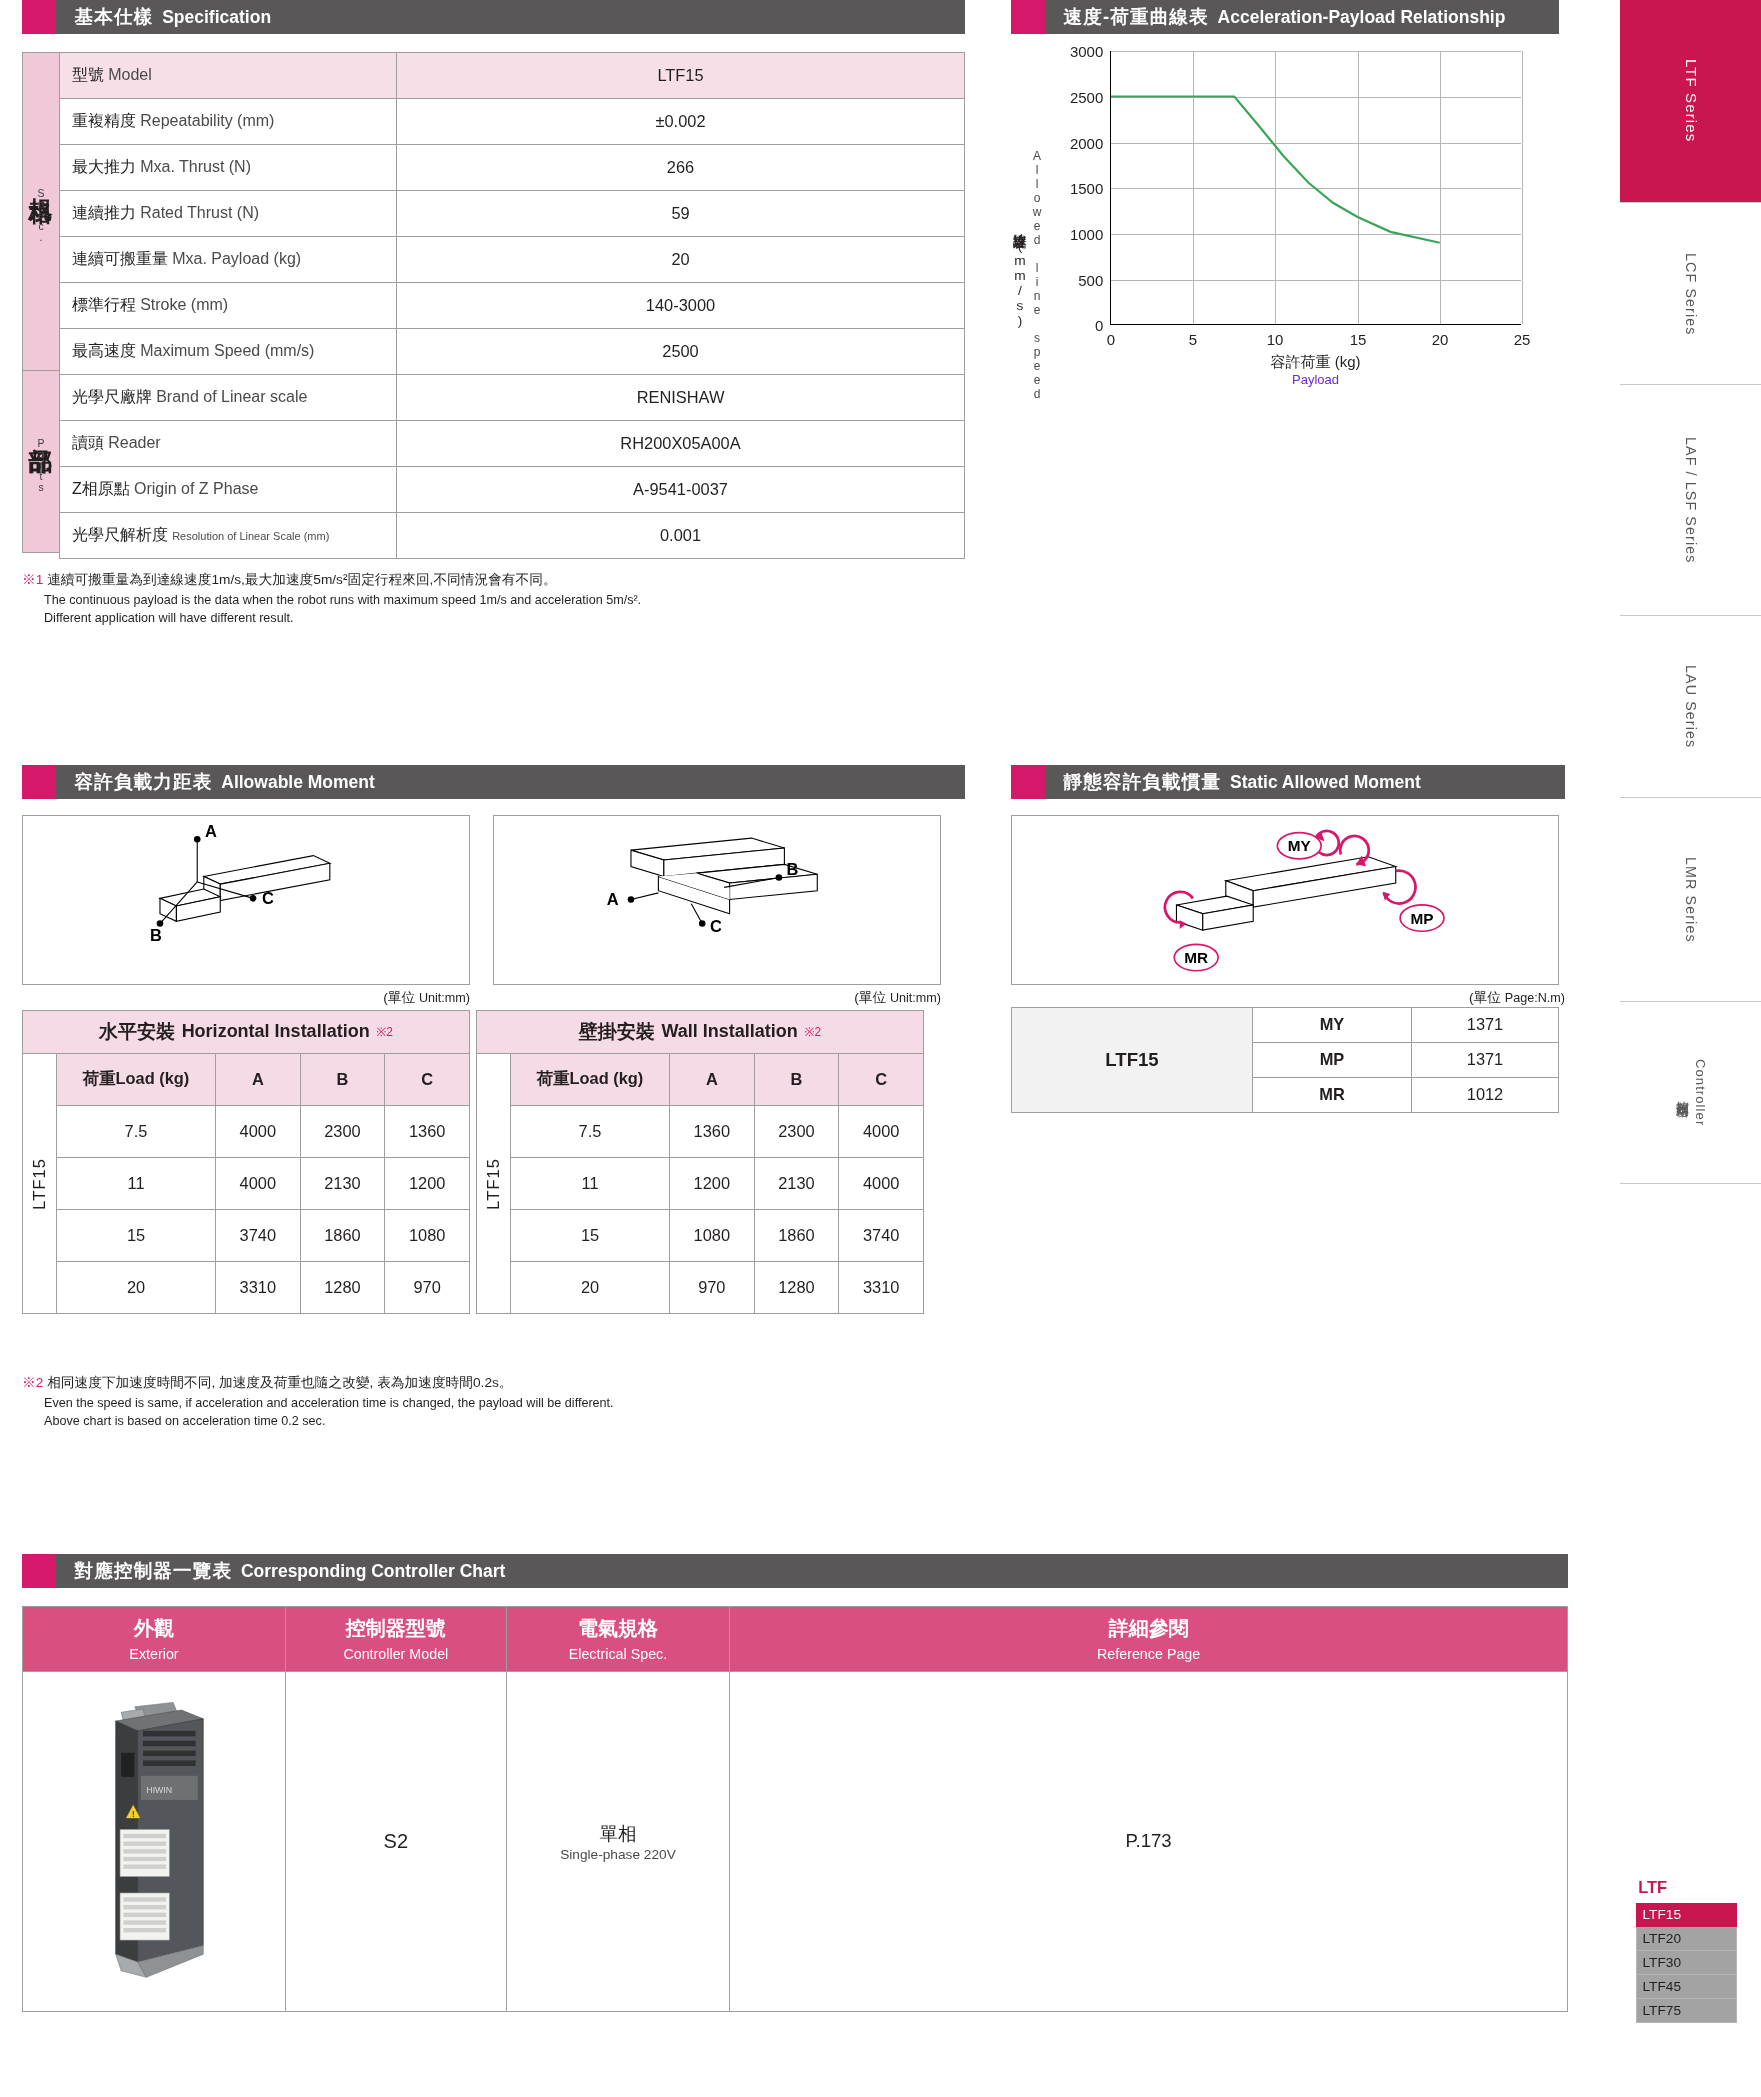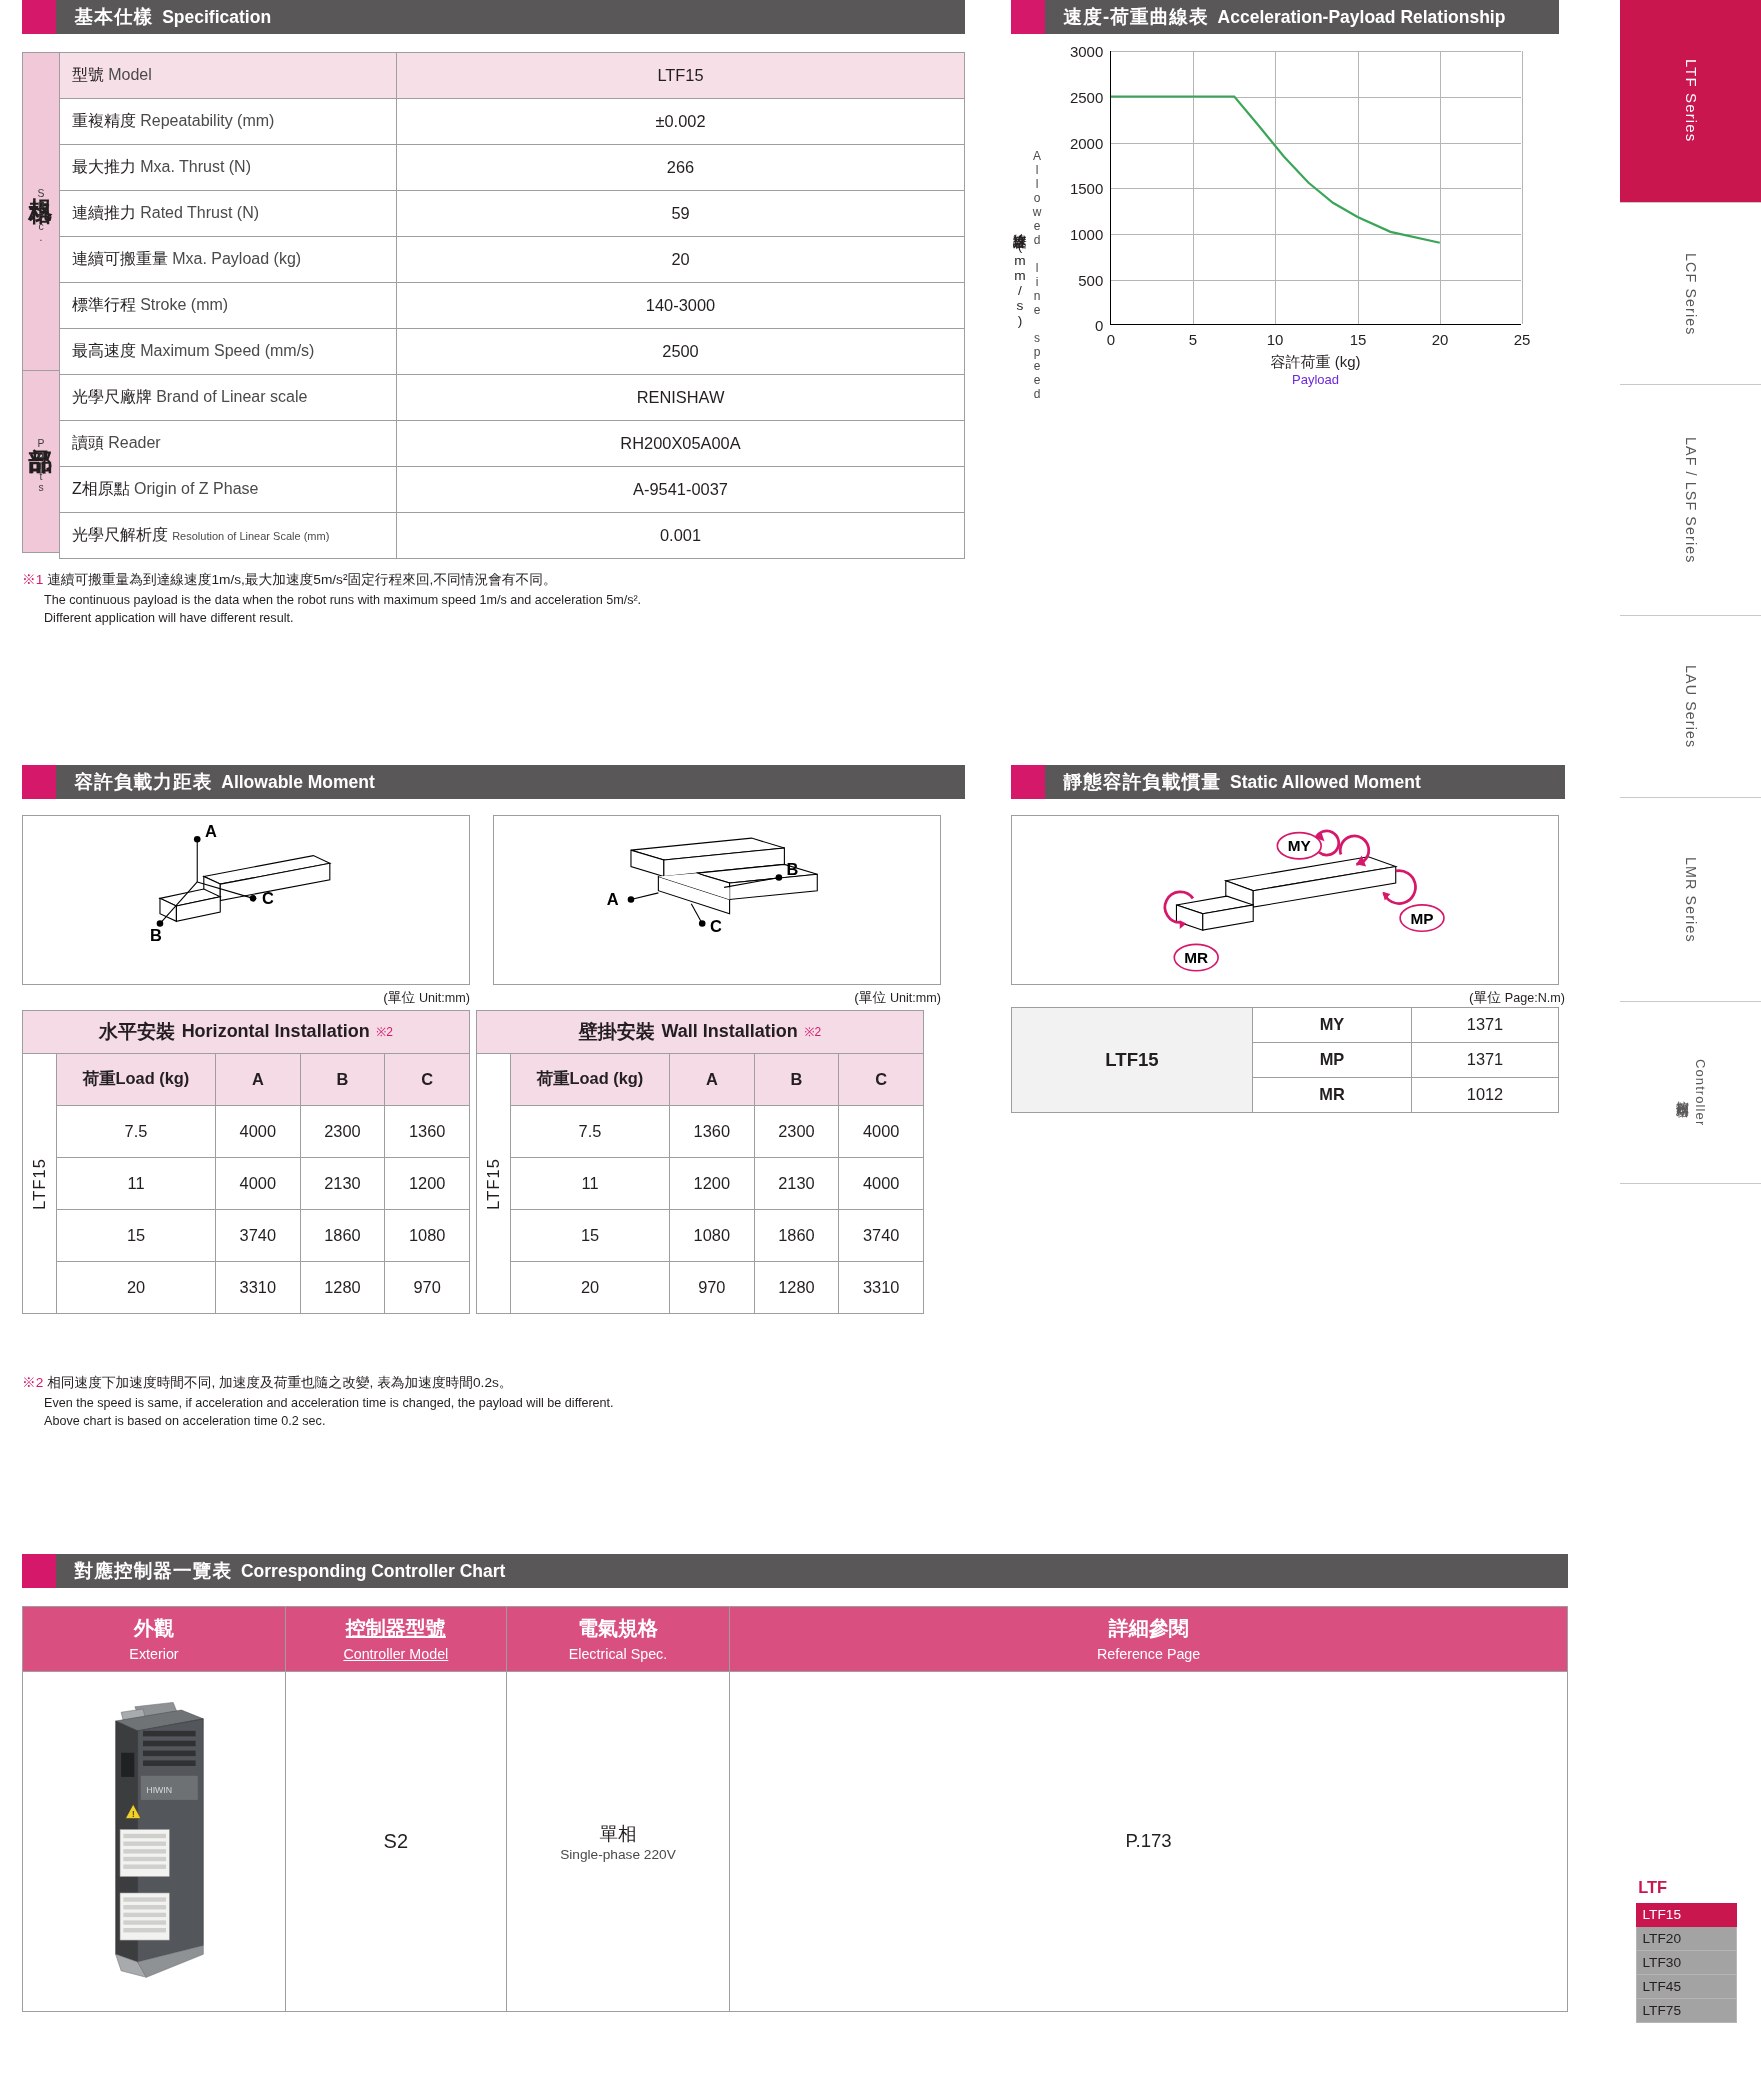--- a/index.html
+++ b/index.html
@@ -603,21 +603,21 @@
       </div>
     </div>
 
     <table class="ctrl">
       <tbody>
           <tr>
         <th style="width:299px;">
           <span class="cn">外觀</span>
           <span class="en">Exterior</span>
         </th>
-        <th style="width:408px;text-decoration:underline;">
+        <th style="width:408px;">
           <span class="cn">控制器型號</span>
           <span class="en">Controller Model</span>
         </th>
         <th style="width:419px;">
           <span class="cn">電氣規格</span>
           <span class="en">Electrical Spec.</span>
         </th>
         <th>
           <span class="cn">詳細參閱</span>
           <span class="en">Reference Page</span>

